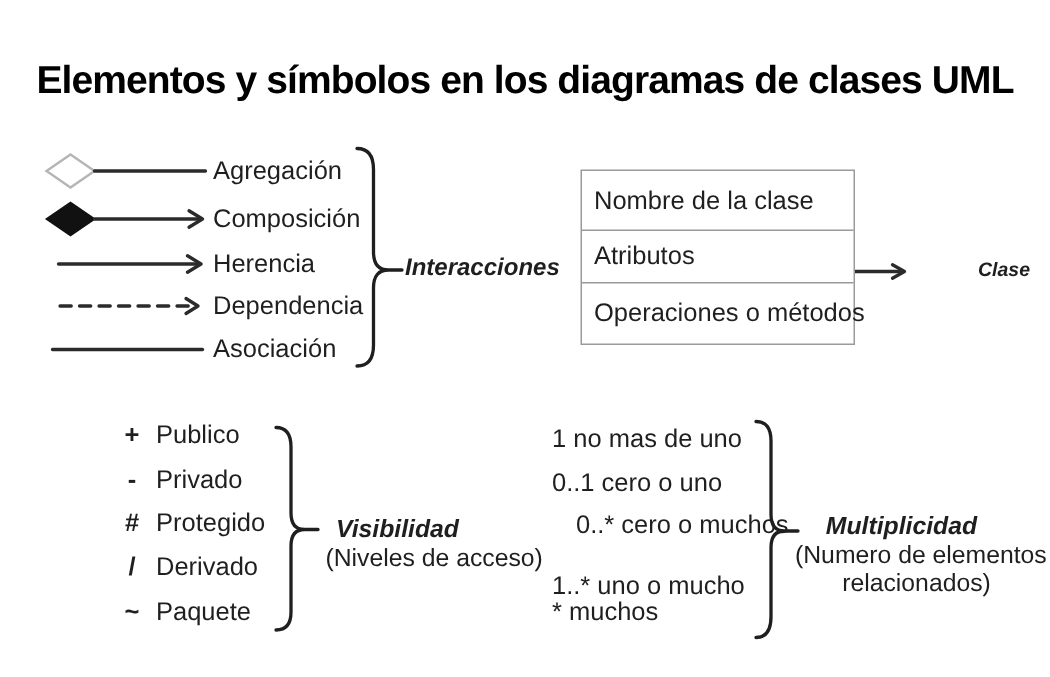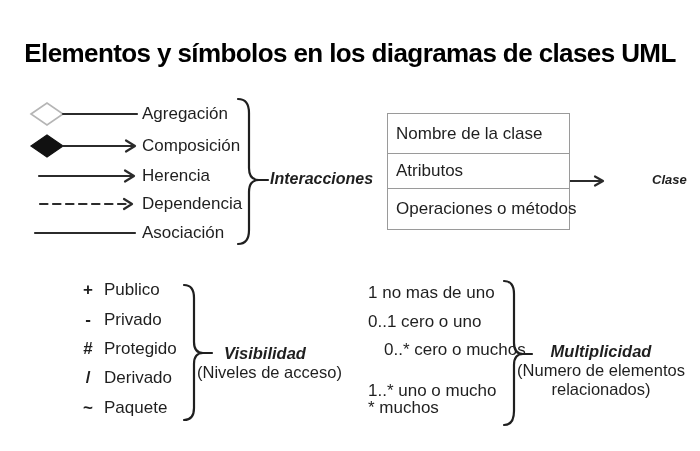--- a/index.html
+++ b/index.html
@@ -12,21 +12,21 @@
   .title{
     top:38px;left:0;width:700px;text-align:center;
     font-size:26px;font-weight:bold;letter-spacing:-0.6px;color:#000000;
   }
   .legend-row{display:flex;align-items:center;height:28px;}
   .legend-row .sym{width:112px;height:28px;flex:0 0 112px;}
   .legend-row .lbl{font-size:17px;margin-left:2px;white-space:nowrap;}
   .brace{stroke:#1f1f1f;stroke-width:2.2;fill:none;stroke-linecap:round;}
   .conn{stroke:#2b2b2b;stroke-width:2.2;fill:none;stroke-linecap:round;}
   .group-label{font-size:16px;font-weight:bold;font-style:italic;white-space:nowrap;}
-  .sub-label{font-size:16.5px;white-space:nowrap;}
+  .sub-label{font-size:16.5px;white-space:nowrap;margin-left:20px;}
   .class-box{
     left:387px;top:113px;width:183px;height:117px;
     border:1.5px solid #9a9a9a;box-sizing:border-box;background:#fff;
     display:flex;flex-direction:column;
   }
   .class-row{
     display:flex;align-items:center;padding-left:8px;font-size:17px;
     border-bottom:1.5px solid #9a9a9a;box-sizing:border-box;white-space:nowrap;
   }
   .class-row:last-child{border-bottom:none;}

